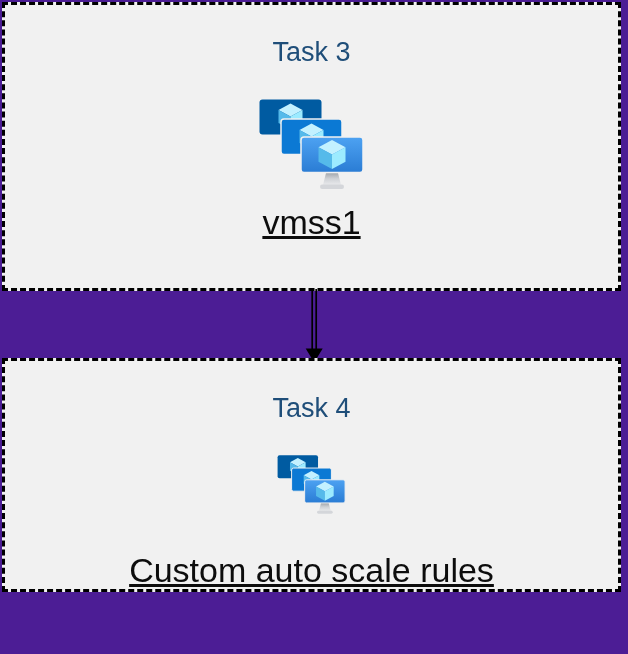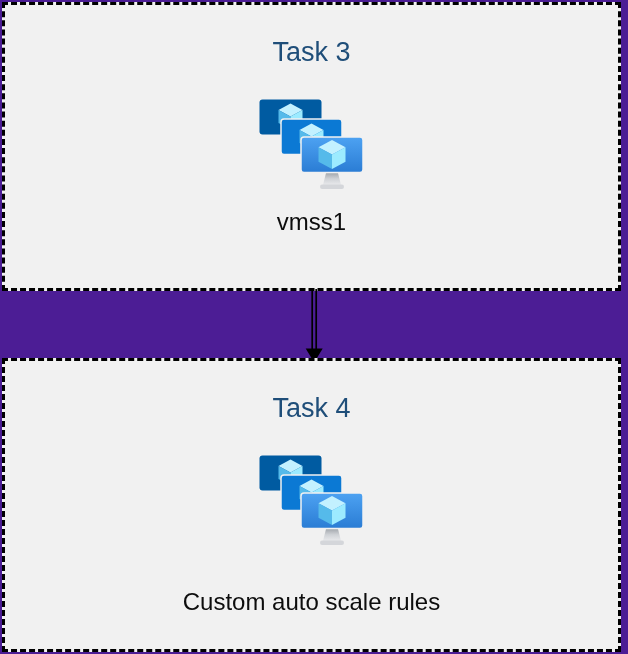--- a/index.html
+++ b/index.html
@@ -17,36 +17,37 @@
     left: 2px;
     width: 619px;
     background: #f1f1f1;
     border: 3px dashed #000000;
     box-sizing: border-box;
     display: flex;
     flex-direction: column;
     align-items: center;
   }
   #box-task3 { top: 2px;   height: 289px; }
-  #box-task4 { top: 358px; height: 294px; }
+  #box-task4 { top: 358px; height: 234px; }
   .task-title {
     margin-top: 28px;
     font-size: 27px;
     line-height: 38px;
     color: #1f4e79;
     text-align: center;
     white-space: nowrap;
   }
   .vmss-icon { margin-top: 28px; display: block; }
   .caption {
-    font-size: 24px;
+    font-size: 34px;
     line-height: 38px;
     color: #0d0d0d;
     text-align: center;
     white-space: nowrap;
+    text-decoration: underline;
   }
   .caption-block-2 { margin-top: 12px; }
   .caption-block-1 { margin-top: 36px; }
   .connector {
     position: absolute;
     left: 298px;
     top: 289px;
     width: 33px;
     height: 74px;
   }

